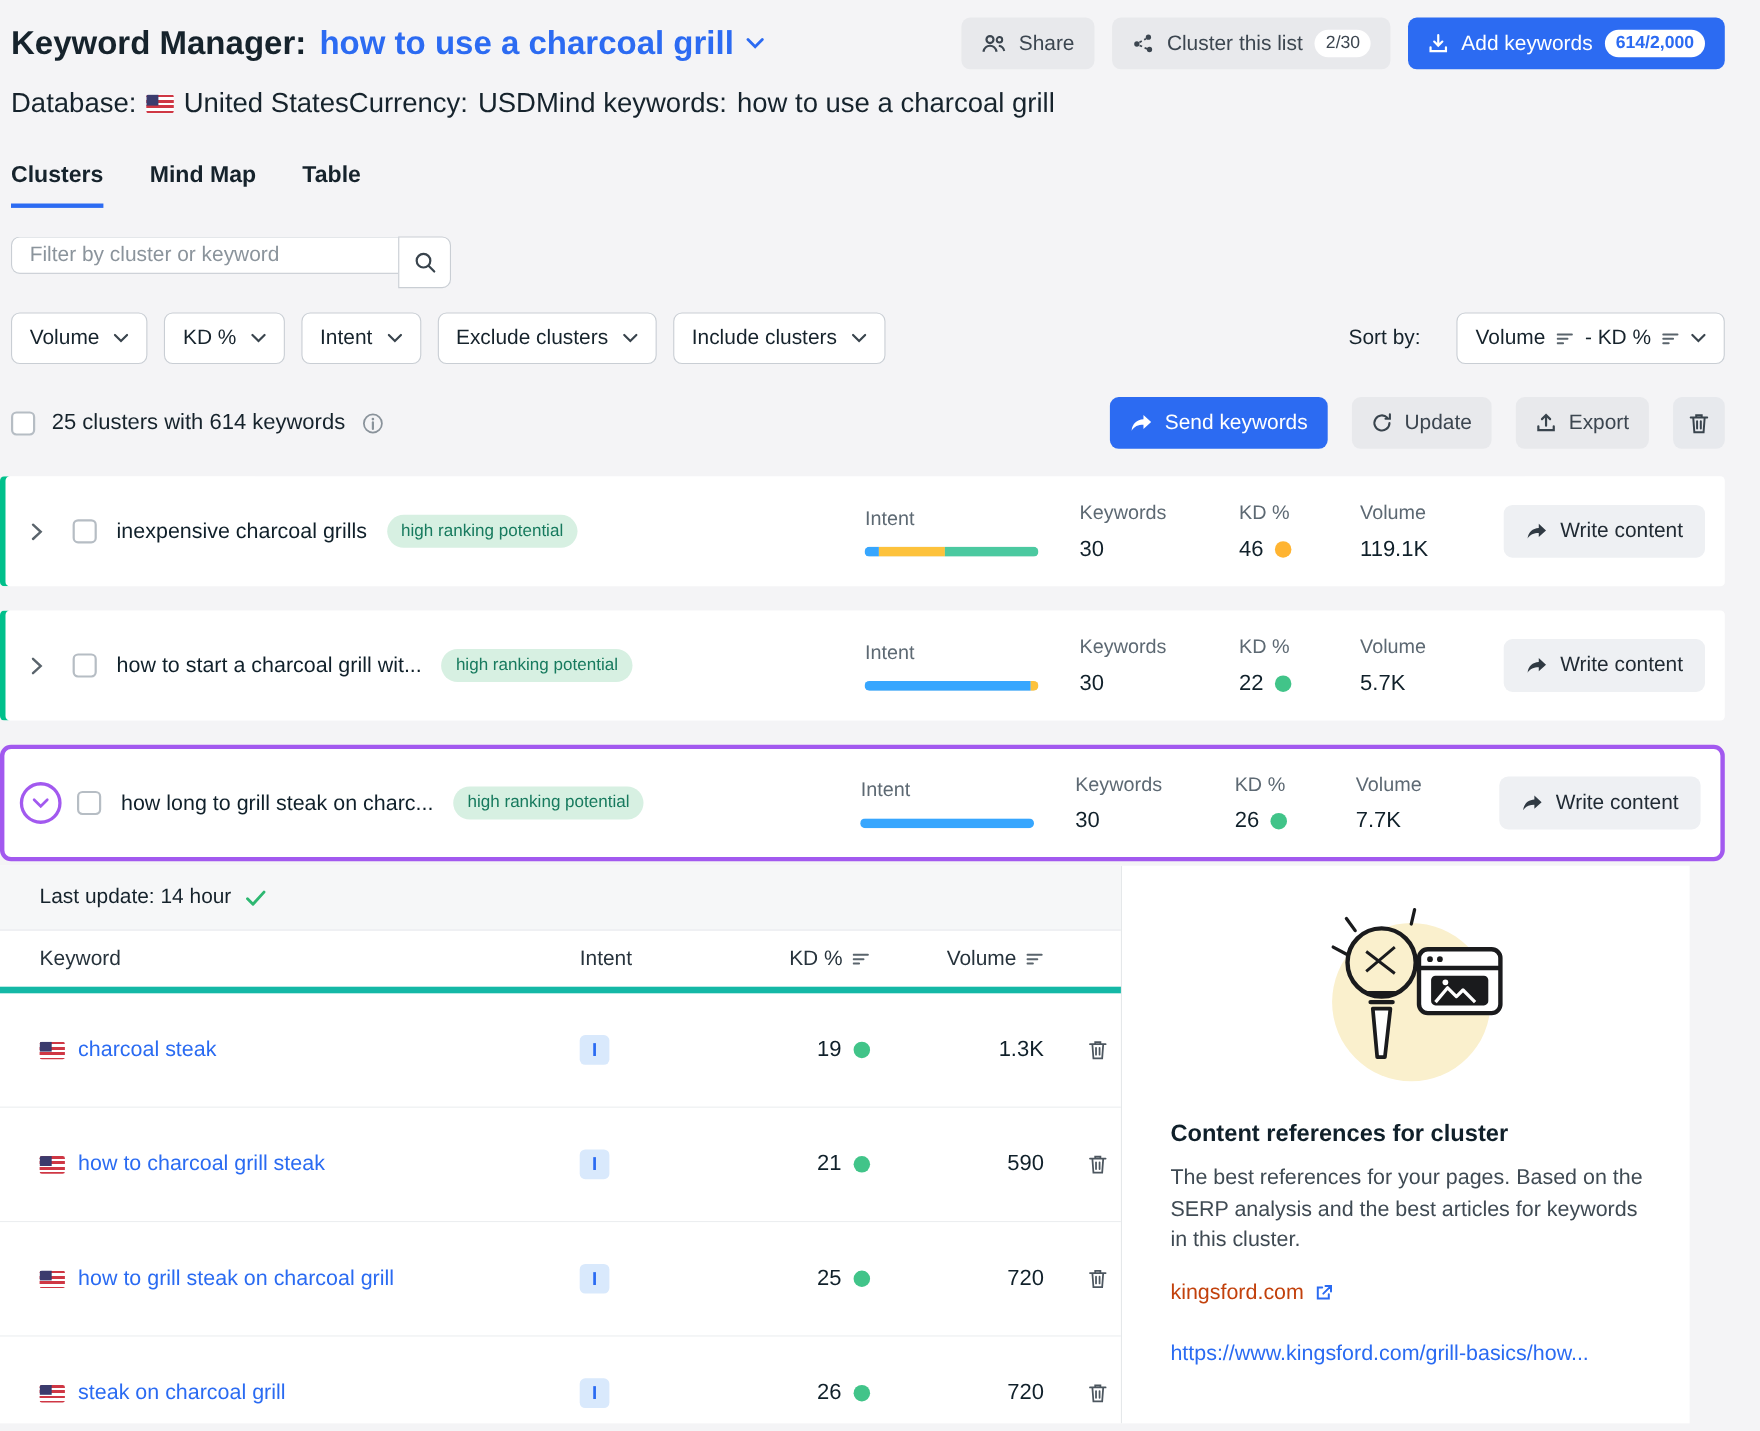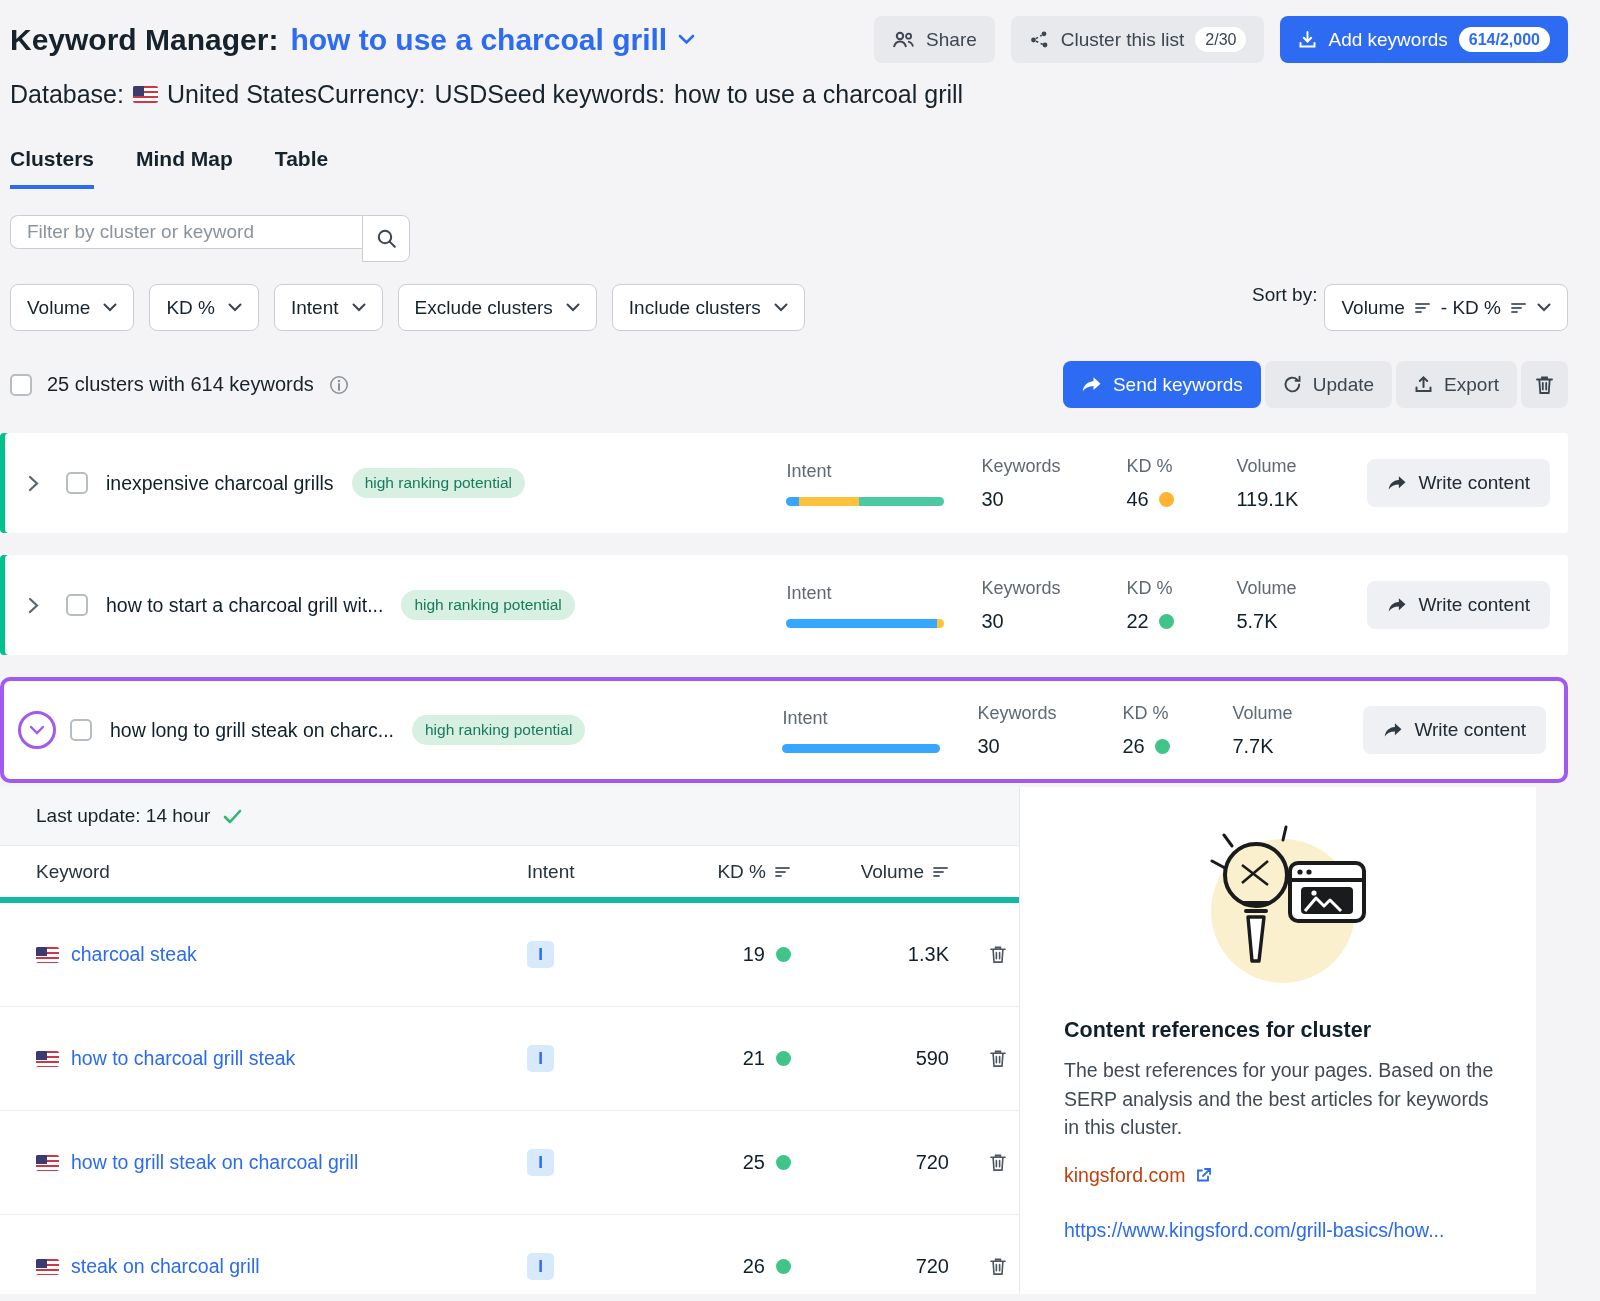--- a/index.html
+++ b/index.html
@@ -34,28 +34,28 @@
   .search-row{display:flex;margin-top:26px}
   .filter-input{width:352px;height:34px;border:1px solid #c9ced4;border-right:none;border-radius:8px 0 0 8px;
                 padding:0 16px;font-size:19px;font-family:inherit;color:#0c4a6e;background:#fff;outline:none}
   .filter-input::placeholder{color:#8b949c}
   .search-btn{width:48px;height:47px;border:1px solid #c9ced4;border-radius:0 8px 8px 0;background:#fff;
               display:flex;align-items:center;justify-content:center}
 
   .filter-row{display:flex;gap:15px;margin-top:22px;align-items:center}
   .dd{display:flex;align-items:center;gap:13px;height:47px;padding:0 16px;background:#fff;border:1px solid #c9ced4;
       border-radius:8px;font-size:19px;color:#16232c;white-space:nowrap}
-  .sort-group{margin-left:auto;display:flex;gap:7px}
+  .sort-group{margin-left:auto;display:flex;align-items:center;gap:33px}
   .sort-label{font-size:19px}
   .sort-dd{gap:10px}
 
   .action-bar{display:flex;align-items:center;margin-top:30px;margin-bottom:25px;gap:15px}
   .cb{width:22px;height:22px;border:2px solid #b6bdc4;border-radius:5px;background:#fff;display:inline-block;flex:none;cursor:pointer}
   .summary{font-size:20px}
-  .bar-actions{margin-left:auto;display:flex;gap:4px;align-items:center}
+  .bar-actions{margin-left:auto;display:flex;gap:22px;align-items:center}
   .icon-btn{width:47px;height:47px;background:#e7e9ed;border-radius:8px;display:flex;align-items:center;justify-content:center}
 
   .cards{padding-right:32px}
   .card{background:#fff;border-radius:4px;height:100px;display:flex;align-items:center;margin-bottom:22px;
         box-shadow:inset 5px 0 0 #00c08b}
   .card.selected{box-shadow:none;border:4px solid #a259ef;border-radius:10px;height:106px;margin-bottom:4px}
   .chev-btn{width:66px;height:100%;display:flex;align-items:center;justify-content:center;flex:none}
   .chev-circle{width:38px;height:38px;border:3px solid #a259ef;border-radius:50%;display:flex;align-items:center;justify-content:center;background:#fff}
   .name-wrap{flex:1;display:flex;align-items:center;gap:18px;min-width:0;margin-left:18px}
   .cname{font-size:19.5px;color:#10202a;white-space:nowrap}
@@ -157,21 +157,21 @@
     <span class="meta-item">
       <span>Database:</span>
       <span class="flag"></span>
       <span>United States</span>
     </span>
     <span class="meta-item">
       <span>Currency:</span>
       <span>USD</span>
     </span>
     <span class="meta-item">
-      <span>Seed keywords:</span>
+      <span>Mind keywords:</span>
       <span>how to use a charcoal grill</span>
     </span>
   </div>
 
   <nav class="tabs">
     <a class="tab active">Clusters</a>
     <a class="tab">Mind Map</a>
     <a class="tab">Table</a>
   </nav>
 

